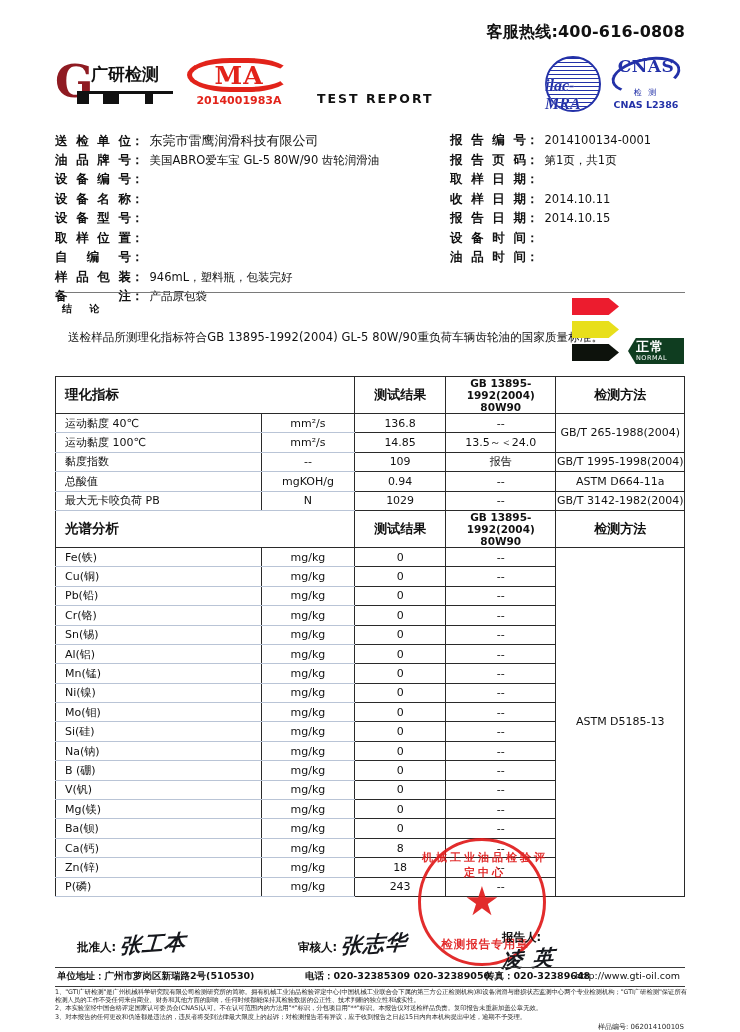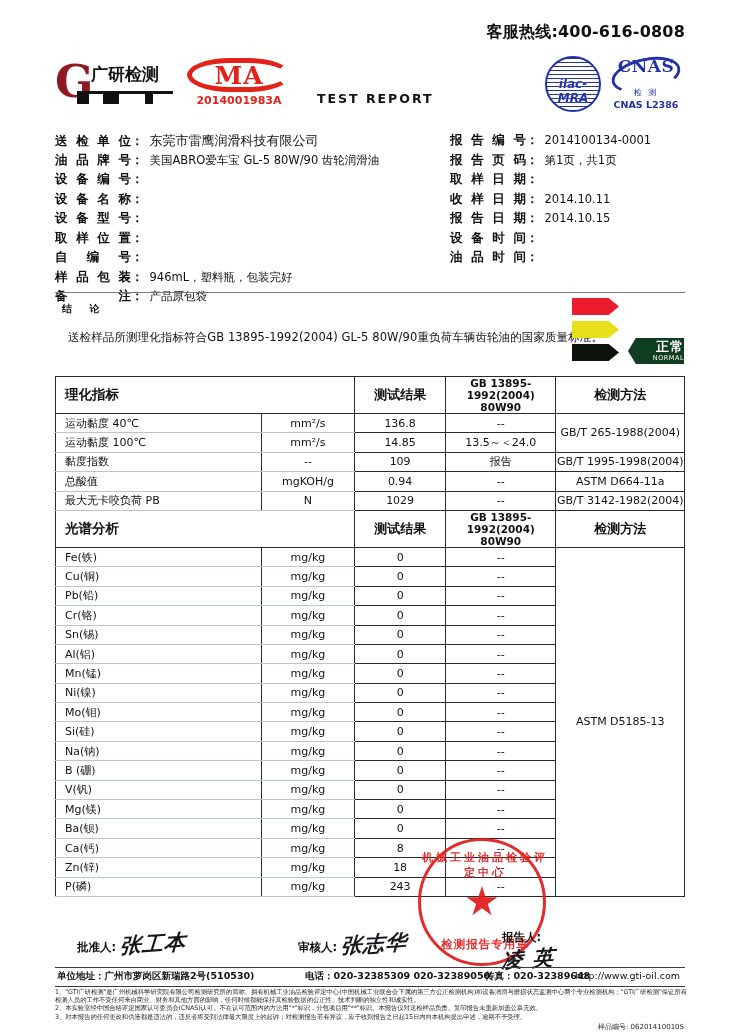--- a/index.html
+++ b/index.html
@@ -66,23 +66,24 @@
   .title-en { font-size: 12.5px; font-weight: bold; letter-spacing: 2px; margin-top: 6px; padding-left: 4px; }
 
   
   .accred { position: absolute; right: 55px; top: 56px; display: flex; align-items: flex-start; }
   .ilac { position: relative; width: 56px; height: 56px; }
   .ilac .globe {
     position: absolute; inset: 0; border: 2px solid #2331a8; border-radius: 50%;
     background: repeating-linear-gradient(to bottom, #2331a8 0 1px, transparent 1px 4px);
   }
   .ilac .ilactxt {
-    position: absolute; left: 0; top: 21px; width: 56px; text-align: center;
-    color: #2331a8; font-size: 12px; font-weight: bold; font-style: italic;
+    position: absolute; left: 0; top: 21px; width: 56px; 
+    color: #2331a8; font-size: 16px; font-weight: bold; font-style: italic;
     text-shadow: 0 0 1px #fff;
+    font-family: Liberation Serif, serif;
   }
   .cnas { position: relative; width: 78px; height: 58px; margin-left: 6px; }
   .cnas .cswirl {
     position: absolute; left: 4px; top: 2px; width: 70px; height: 34px;
     border: 3px solid #2331a8; border-radius: 50%; border-bottom-color: transparent;
     transform: rotate(-12deg);
   }
   .cnas .cnastxt {
     position: absolute; left: 0; top: 0; width: 78px; text-align: center;
     color: #2331a8; font-size: 17px; font-weight: bold; letter-spacing: .5px;
@@ -124,21 +125,21 @@
     position: absolute; width: 47px; height: 17px;
     clip-path: polygon(0 0, 78% 0, 100% 50%, 78% 100%, 0 100%);
   }
   .arw.red { background: #ec1c2e; top: 0; left: 0; }
   .arw.yellow { background: #e8df1b; top: 23px; left: 0; }
   .arw.black { background: #0d120c; top: 46px; left: 0; }
   .arw-normal {
     position: absolute; left: 56px; top: 40px; width: 56px; height: 26px;
     background: #0f3d20;
     clip-path: polygon(14% 0, 100% 0, 100% 100%, 14% 100%, 0 50%);
-    color: #fff; text-align: right; padding-left: 8px;
+    color: #fff; text-align: left; padding-left: 8px;
   }
   .arw-normal .cn { font-size: 13px; font-weight: bold; letter-spacing: 1px; line-height: 15px; padding-top: 1px; }
   .arw-normal .en { font-size: 6.5px; letter-spacing: .5px; line-height: 8px; }
 
   
   table.report { position: absolute; left: 55px; top: 376px; width: 630px; border-collapse: collapse; }
   table.report td, table.report th { border: 1px solid #2a2a2a; padding: 0; }
   .sec-head td { height: 30px; }
   .sec-name { font-size: 13.5px; font-weight: bold; padding-left: 9px !important; text-align: left; }
   .sec-center { text-align: center; font-size: 13px; font-weight: bold; }

